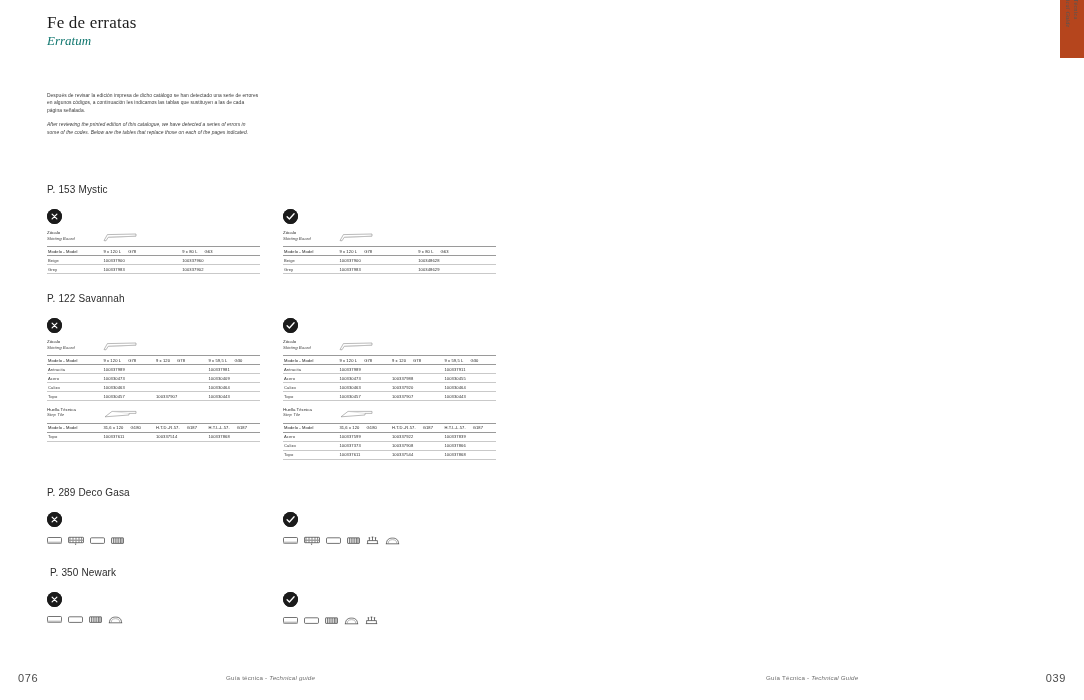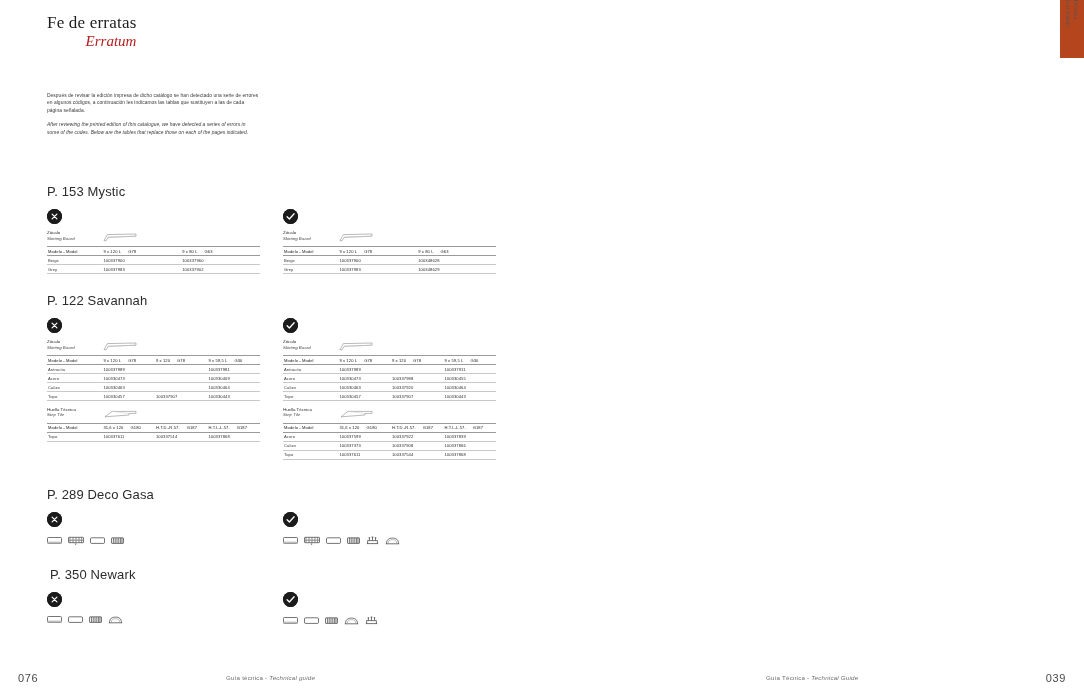--- a/index.html
+++ b/index.html
@@ -15,31 +15,31 @@
   .tab-block{position:absolute;right:0;top:0;width:24px;height:58px;background:#b5451d;}
   .tab-text{
     position:absolute;right:4px;top:44px;width:60px;height:16px;
     transform:rotate(90deg);transform-origin:right top;
     font-family:"Liberation Serif",serif;font-size:6.2px;color:#555;
     line-height:8px;white-space:nowrap;letter-spacing:.2px;
   }
   .tab-text i{font-style:italic;display:block;}
 
   
-  .title{position:absolute;left:47px;top:13px;font-family:"Liberation Serif",serif;text-align:right;}
+  .title{position:absolute;left:47px;top:13px;font-family:"Liberation Serif",serif;}
   .title .es{font-size:17px;color:#1d1d1d;letter-spacing:.2px;line-height:19px;}
-  .title .en{font-size:15px;font-style:italic;color:#b91c1c;line-height:18px;}
+  .title .en{font-size:13px;font-style:italic;color:#0f766e;line-height:18px;}
 
   .intro{position:absolute;left:47px;top:92px;width:212px;
     font-size:4.9px;line-height:7.4px;color:#3a3a3a;letter-spacing:.05px;}
   .intro p{margin:0;}
   .intro p.en{margin-top:7px;font-style:italic;color:#3a3a3a;}
 
   
-  .sec-title{position:absolute;font-size:13px;color:#2b2b2b;letter-spacing:.15px;}
+  .sec-title{position:absolute;font-size:10px;color:#2b2b2b;letter-spacing:.15px;}
 
   .badge{position:absolute;width:15px;height:15px;border-radius:50%;background:#1b1b1b;}
   .badge svg{display:block;width:15px;height:15px;}
 
   
   .prod{position:absolute;}
   .prod-head{position:relative;height:16px;}
   .prod-name{position:absolute;left:0;top:0;font-size:4.4px;line-height:5.6px;color:#2b2b2b;}
   .prod-name i{font-style:italic;display:block;color:#4a4a4a;}
   .profile{position:absolute;left:56px;top:1px;width:34px;height:12px;}

